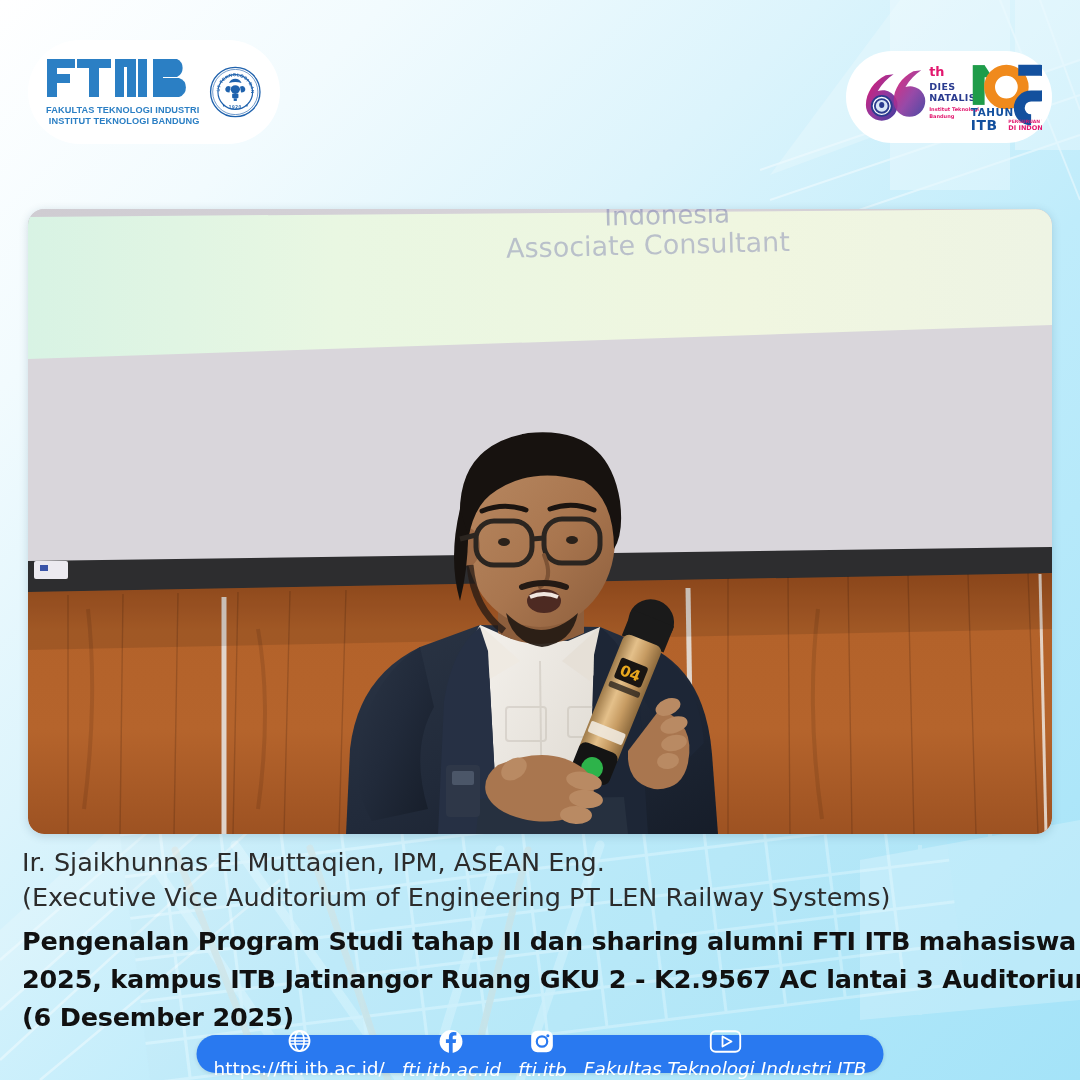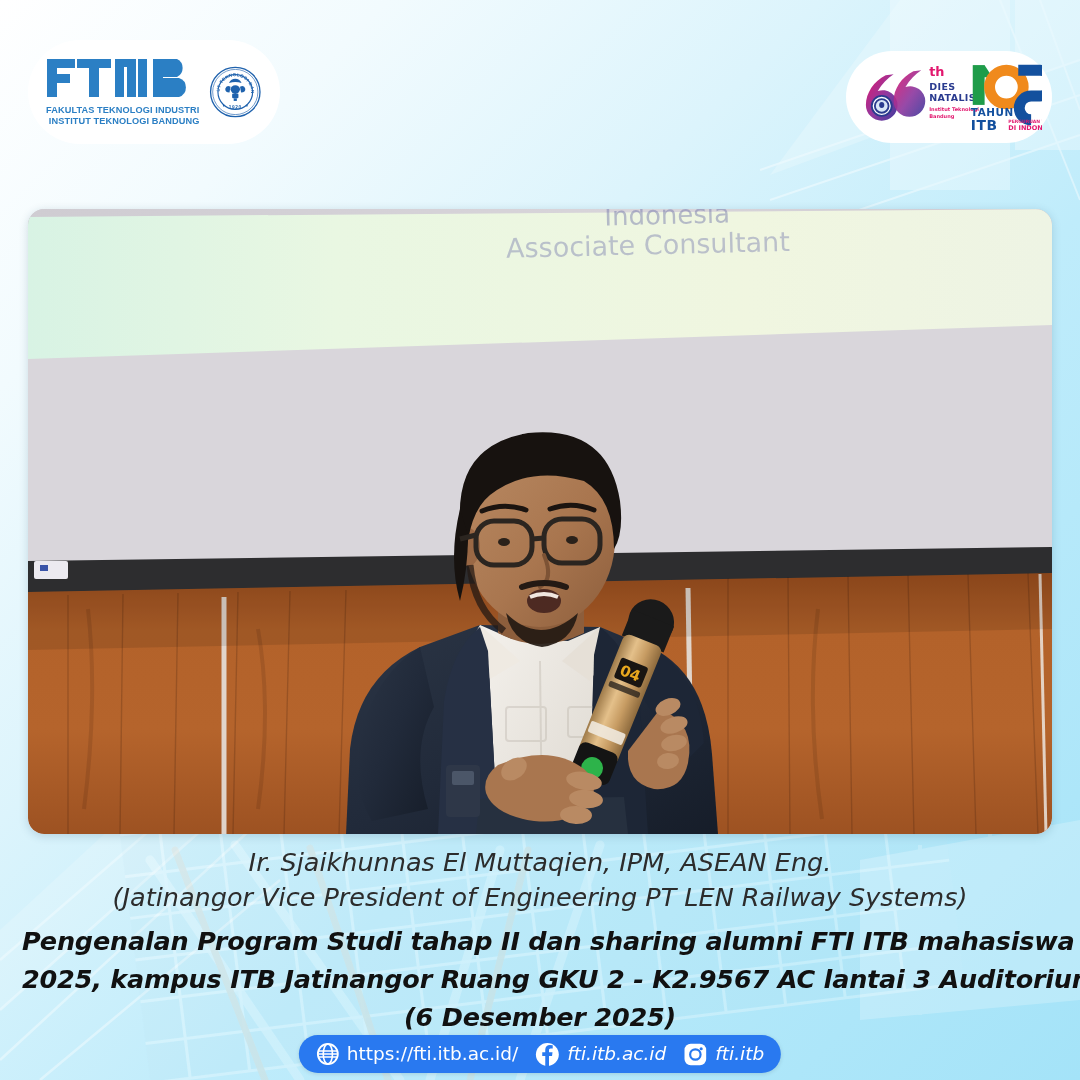--- a/index.html
+++ b/index.html
@@ -85,22 +85,20 @@
     background: #cfcdd2;
   }
   #photo-svg { display: block; width: 1024px; height: 625px; }
 
   
   #caption-block {
     position: absolute;
     left: 22px;
     top: 845px;
     width: 1036px;
-    text-align: center;
-    font-style: italic;
   }
 
   .cap-light {
     font-family: "DejaVu Sans", "Liberation Sans", sans-serif;
     font-weight: 400;
     font-size: 25.5px;
     line-height: 35px;
     color: #2c2c2c;
     white-space: nowrap;
   }
@@ -130,20 +128,21 @@
     padding: 0 17px;
     gap: 9px;
     box-shadow: 0 1px 4px rgba(0,0,0,0.12);
   }
 
   .social-item {
     display: flex;
     align-items: center;
     gap: 7px;
     white-space: nowrap;
+    flex-direction: column;
   }
   .social-item + .social-item { margin-left: 8px; font-style: italic; }
 
   .social-label {
     font-family: "DejaVu Sans", "Liberation Sans", sans-serif;
     font-size: 18.5px;
     font-weight: 400;
     color: #ffffff;
     line-height: 1;
   }
@@ -520,21 +519,21 @@
 
           <rect x="418" y="556" width="34" height="52" rx="4" fill="#2e3748"></rect>
           <rect x="424" y="562" width="22" height="14" rx="2" fill="#4b5668"></rect>
         </g>
       </g>
     </svg>
   </div>
 
   <div id="caption-block">
     <div class="cap-light">Ir. Sjaikhunnas El Muttaqien, IPM, ASEAN Eng.</div>
-    <div class="cap-light">(Jatinangor Vice President of Engineering PT LEN Railway Systems)</div>
+    <div class="cap-light">(Executive Vice Auditorium of Engineering PT LEN Railway Systems)</div>
     <div id="cap-bold-wrap">
       <div class="cap-bold">Pengenalan Program Studi tahap II dan sharing alumni FTI ITB mahasiswa TPB</div>
       <div class="cap-bold">2025, kampus ITB Jatinangor Ruang GKU 2 - K2.9567 AC lantai 3 Auditorium.</div>
       <div class="cap-bold">(6 Desember 2025)</div>
     </div>
   </div>
 
   <div id="social-bar">
 
     <div class="social-item">
@@ -562,16 +561,25 @@
       <span class="social-icon">
         <svg width="25" height="25" viewBox="0 0 24 24">
           <rect x="1.6" y="1.6" width="20.8" height="20.8" rx="6" fill="#ffffff"></rect>
           <circle cx="12" cy="12" r="5" fill="none" stroke="#2979f0" stroke-width="2.1"></circle>
           <circle cx="17.6" cy="6.5" r="1.5" fill="#2979f0"></circle>
         </svg>
       </span>
       <span class="social-label">fti.itb</span>
     </div>
 
+    <div class="social-item">
+      <span class="social-icon">
+        <svg width="32" height="23" viewBox="0 0 32 23">
+          <rect x="1.2" y="1.2" width="29.6" height="20.6" rx="5" fill="none" stroke="#ffffff" stroke-width="2"></rect>
+          <polygon points="13,6.5 22,11.5 13,16.5" fill="none" stroke="#ffffff" stroke-width="1.8" stroke-linejoin="round"></polygon>
+        </svg>
+      </span>
+      <span class="social-label">Fakultas Teknologi Industri ITB</span>
+    </div>
 
   </div>
 
 </div>
 
 </body></html>

